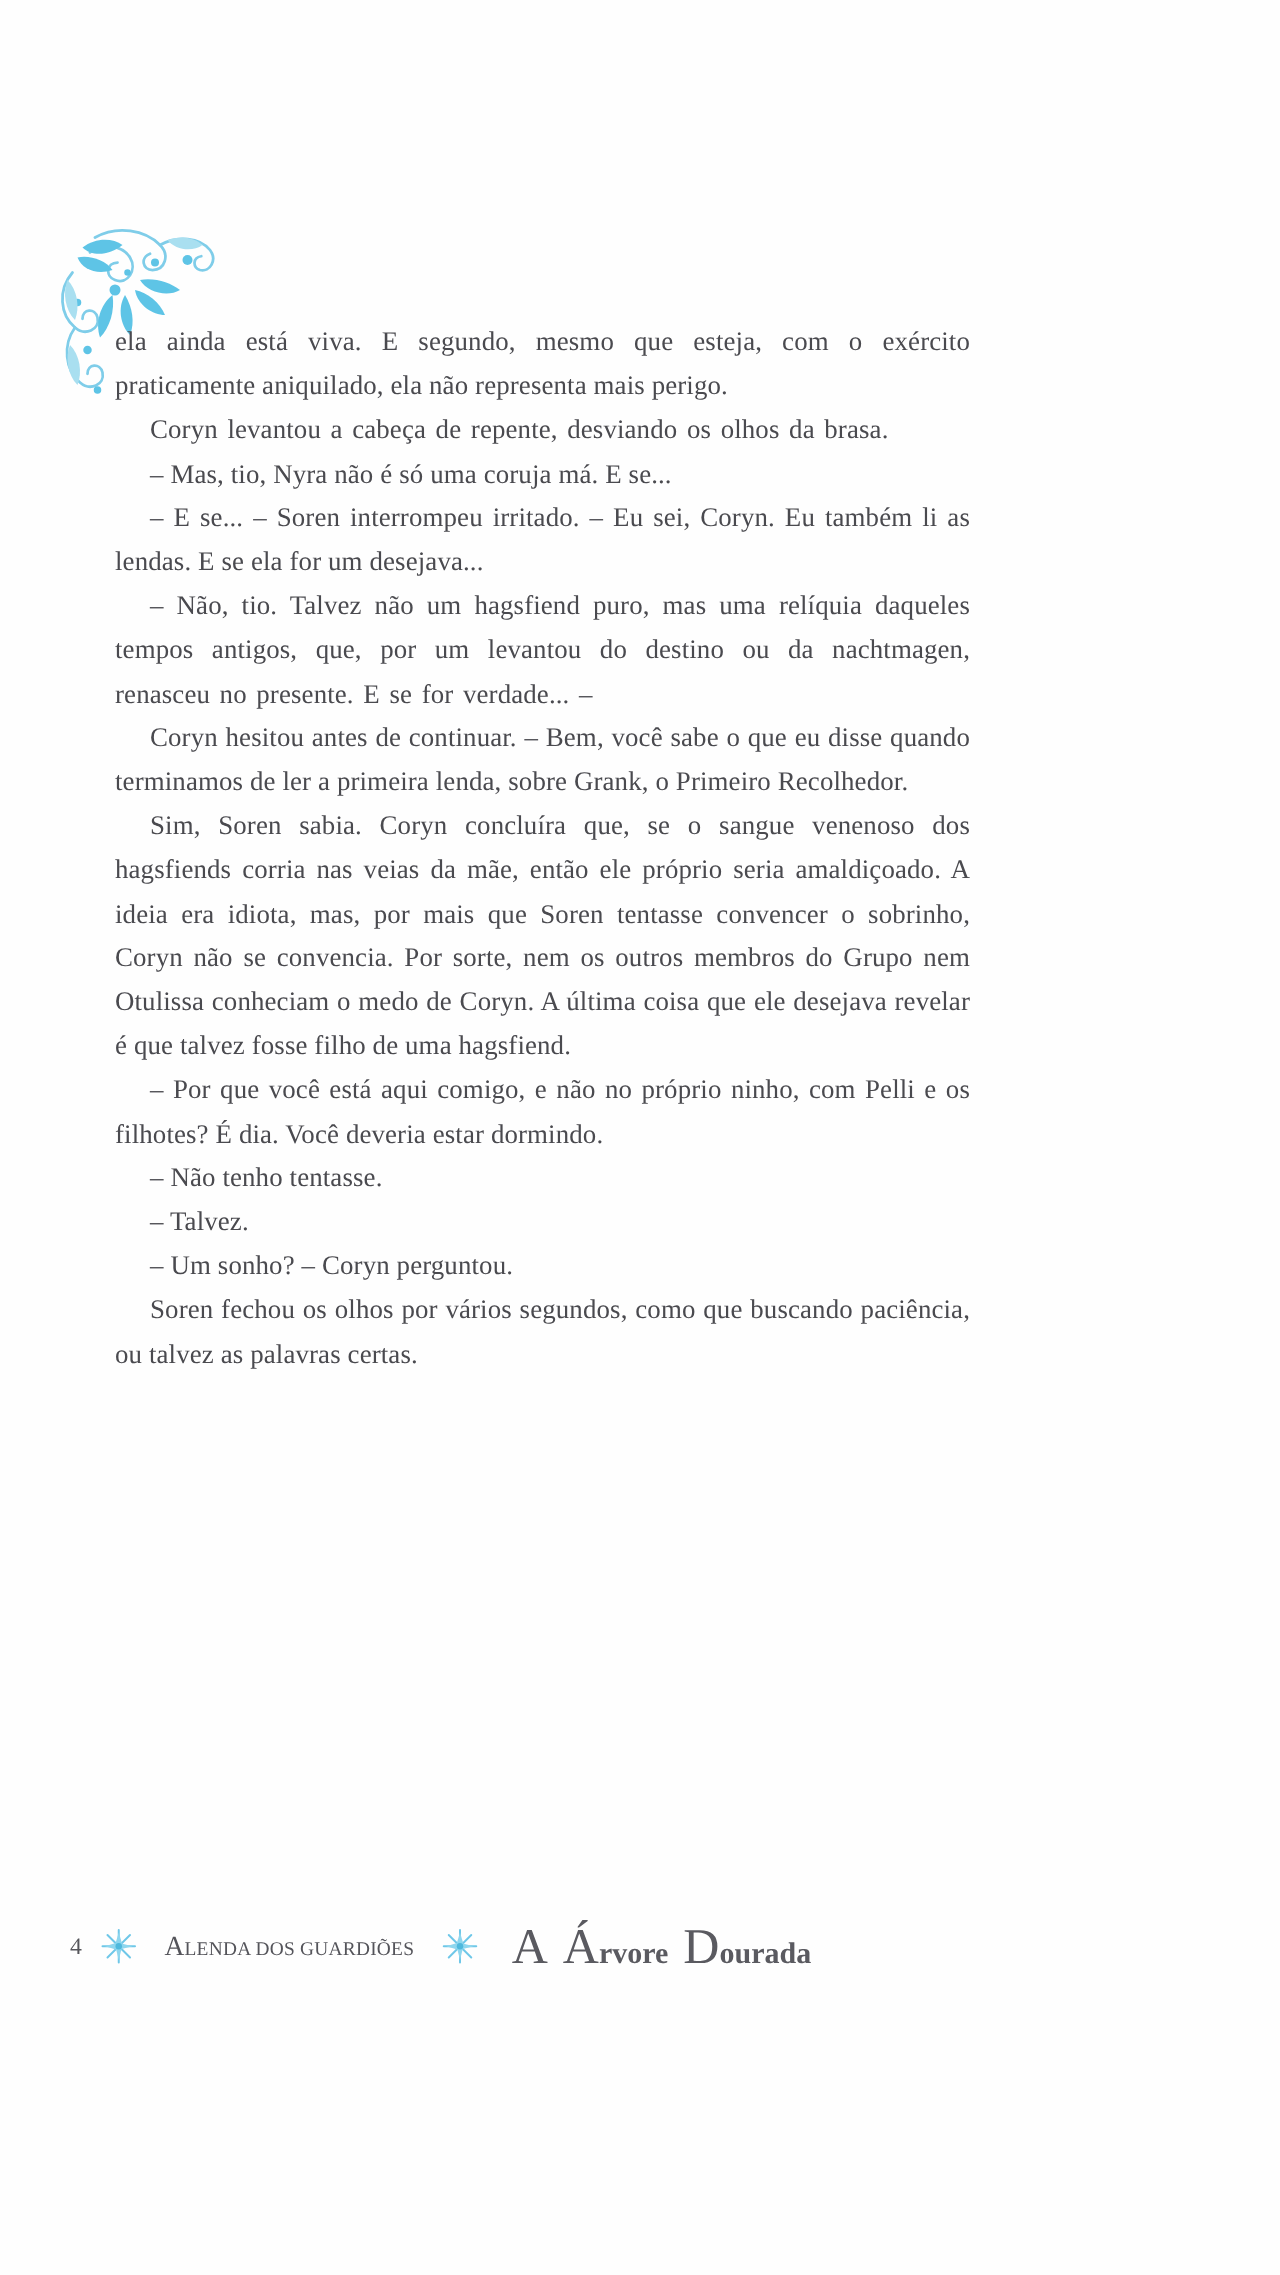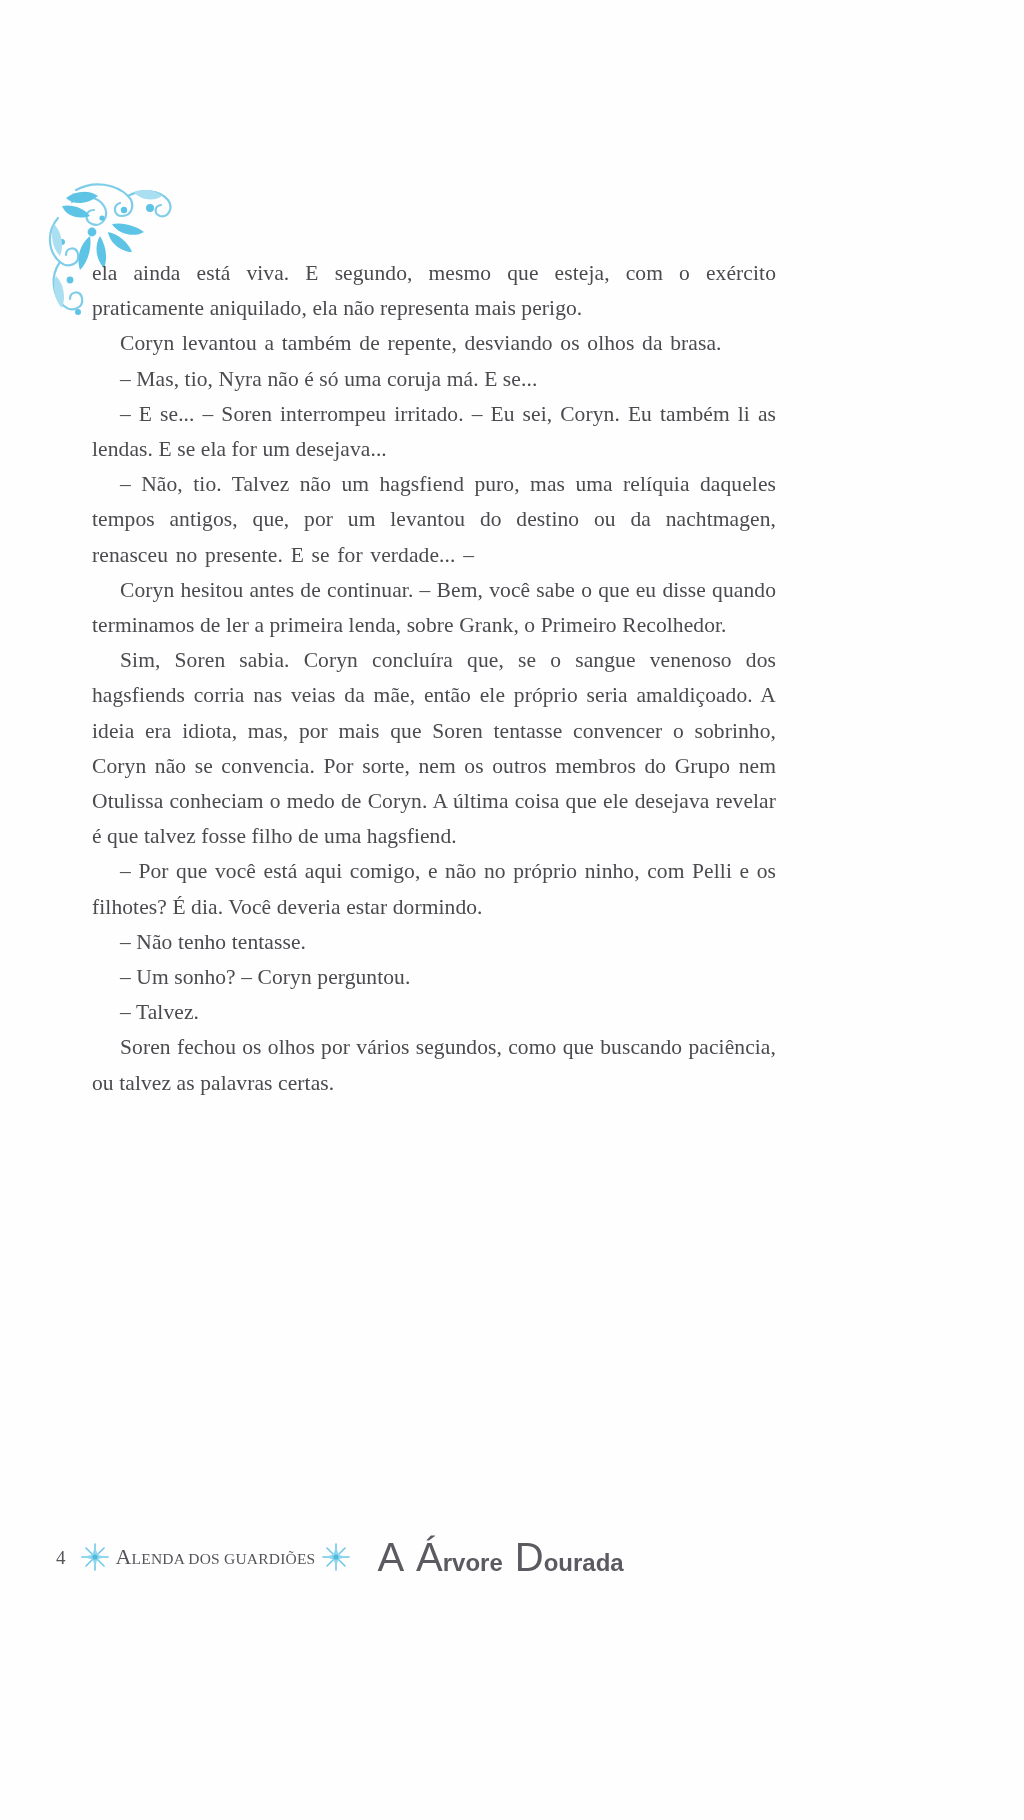--- a/index.html
+++ b/index.html
@@ -85,32 +85,32 @@
   }
   .snowflake svg { display: block; width: 100%; height: 100%; }
 
   #footer-booktitle {
     font-size: 19px;
     color: #54545a;
     font-variant: small-caps;
     text-transform: uppercase;
     letter-spacing: 0.2px;
     white-space: nowrap;
-    margin: 0 6px;
+    margin: 0 22px;
     line-height: 1;
   }
   #footer-booktitle .cap { font-size: 22px; }
   #footer-booktitle .sc  { font-size: 15.5px; }
 
   #footer-subtitle {
     margin-left: 26px;
     white-space: nowrap;
     color: #5a5a60;
     line-height: 1;
-    font-family: Liberation Sans, sans-serif;
+    font-family: Liberation Serif, serif;
   }
   #footer-subtitle .big  { font-size: 40px; font-weight: 400; }
   #footer-subtitle .small{ font-size: 24px; font-weight: 700; }
   #footer-subtitle .sp   { display:inline-block; width: 12px; }
 </style>
 </head>
 <body>
 
 <div id="page">
 
@@ -147,30 +147,30 @@
       <g fill="#a9dff0">
         <path d="M22 52 C30 60, 32 74, 28 84 C20 76, 18 62, 22 52 Z"></path>
         <path d="M24 104 C32 112, 34 126, 30 136 C22 128, 20 114, 24 104 Z"></path>
         <path d="M102 20 C112 16, 124 18, 130 24 C122 30, 108 28, 102 20 Z"></path>
       </g>
     </svg>
   </div>
 
   <div id="textblock">
     <p class="para noindent tight">ela ainda está viva. E segundo, mesmo que esteja, com o exército praticamente aniquilado, ela não representa mais perigo.</p>
-    <p class="para indent loose">Coryn levantou a também de repente, desviando os olhos da brasa.</p>
+    <p class="para indent loose">Coryn levantou a cabeça de repente, desviando os olhos da brasa.</p>
     <p class="para indent tight">– Mas, tio, Nyra não é só uma coruja má. E se...</p>
     <p class="para indent tight">– E se... – Soren interrompeu irritado. – Eu sei, Coryn. Eu também li as lendas. E se ela for um desejava...</p>
     <p class="para indent loose">– Não, tio. Talvez não um hagsfiend puro, mas uma relíquia daqueles tempos antigos, que, por um levantou do destino ou da nachtmagen, renasceu no presente. E se for verdade... –</p>
     <p class="para indent tight">Coryn hesitou antes de continuar. – Bem, você sabe o que eu disse quando terminamos de ler a primeira lenda, sobre Grank, o Primeiro Recolhedor.</p>
     <p class="para indent tight">Sim, Soren sabia. Coryn concluíra que, se o sangue venenoso dos hagsfiends corria nas veias da mãe, então ele próprio seria amaldiçoado. A ideia era idiota, mas, por mais que Soren tentasse convencer o sobrinho, Coryn não se convencia. Por sorte, nem os outros membros do Grupo nem Otulissa conheciam o medo de Coryn. A última coisa que ele desejava revelar é que talvez fosse filho de uma hagsfiend.</p>
     <p class="para indent tight">– Por que você está aqui comigo, e não no próprio ninho, com Pelli e os filhotes? É dia. Você deveria estar dormindo.</p>
     <p class="para indent tight">– Não tenho tentasse.</p>
+    <p class="para indent tight">– Talvez.</p>
     <p class="para indent tight">– Um sonho? – Coryn perguntou.</p>
-    <p class="para indent tight">– Talvez.</p>
     <p class="para indent tight">Soren fechou os olhos por vários segundos, como que buscando paciência, ou talvez as palavras certas.</p>
   </div>
 
   <div id="footer">
 
     <span id="footer-pagenum">4</span>
 
     <span class="snowflake">
       <svg viewBox="0 0 30 30" xmlns="http://www.w3.org/2000/svg">
         <g stroke="#6ec7e8" stroke-width="1.6" stroke-linecap="round" fill="none">

